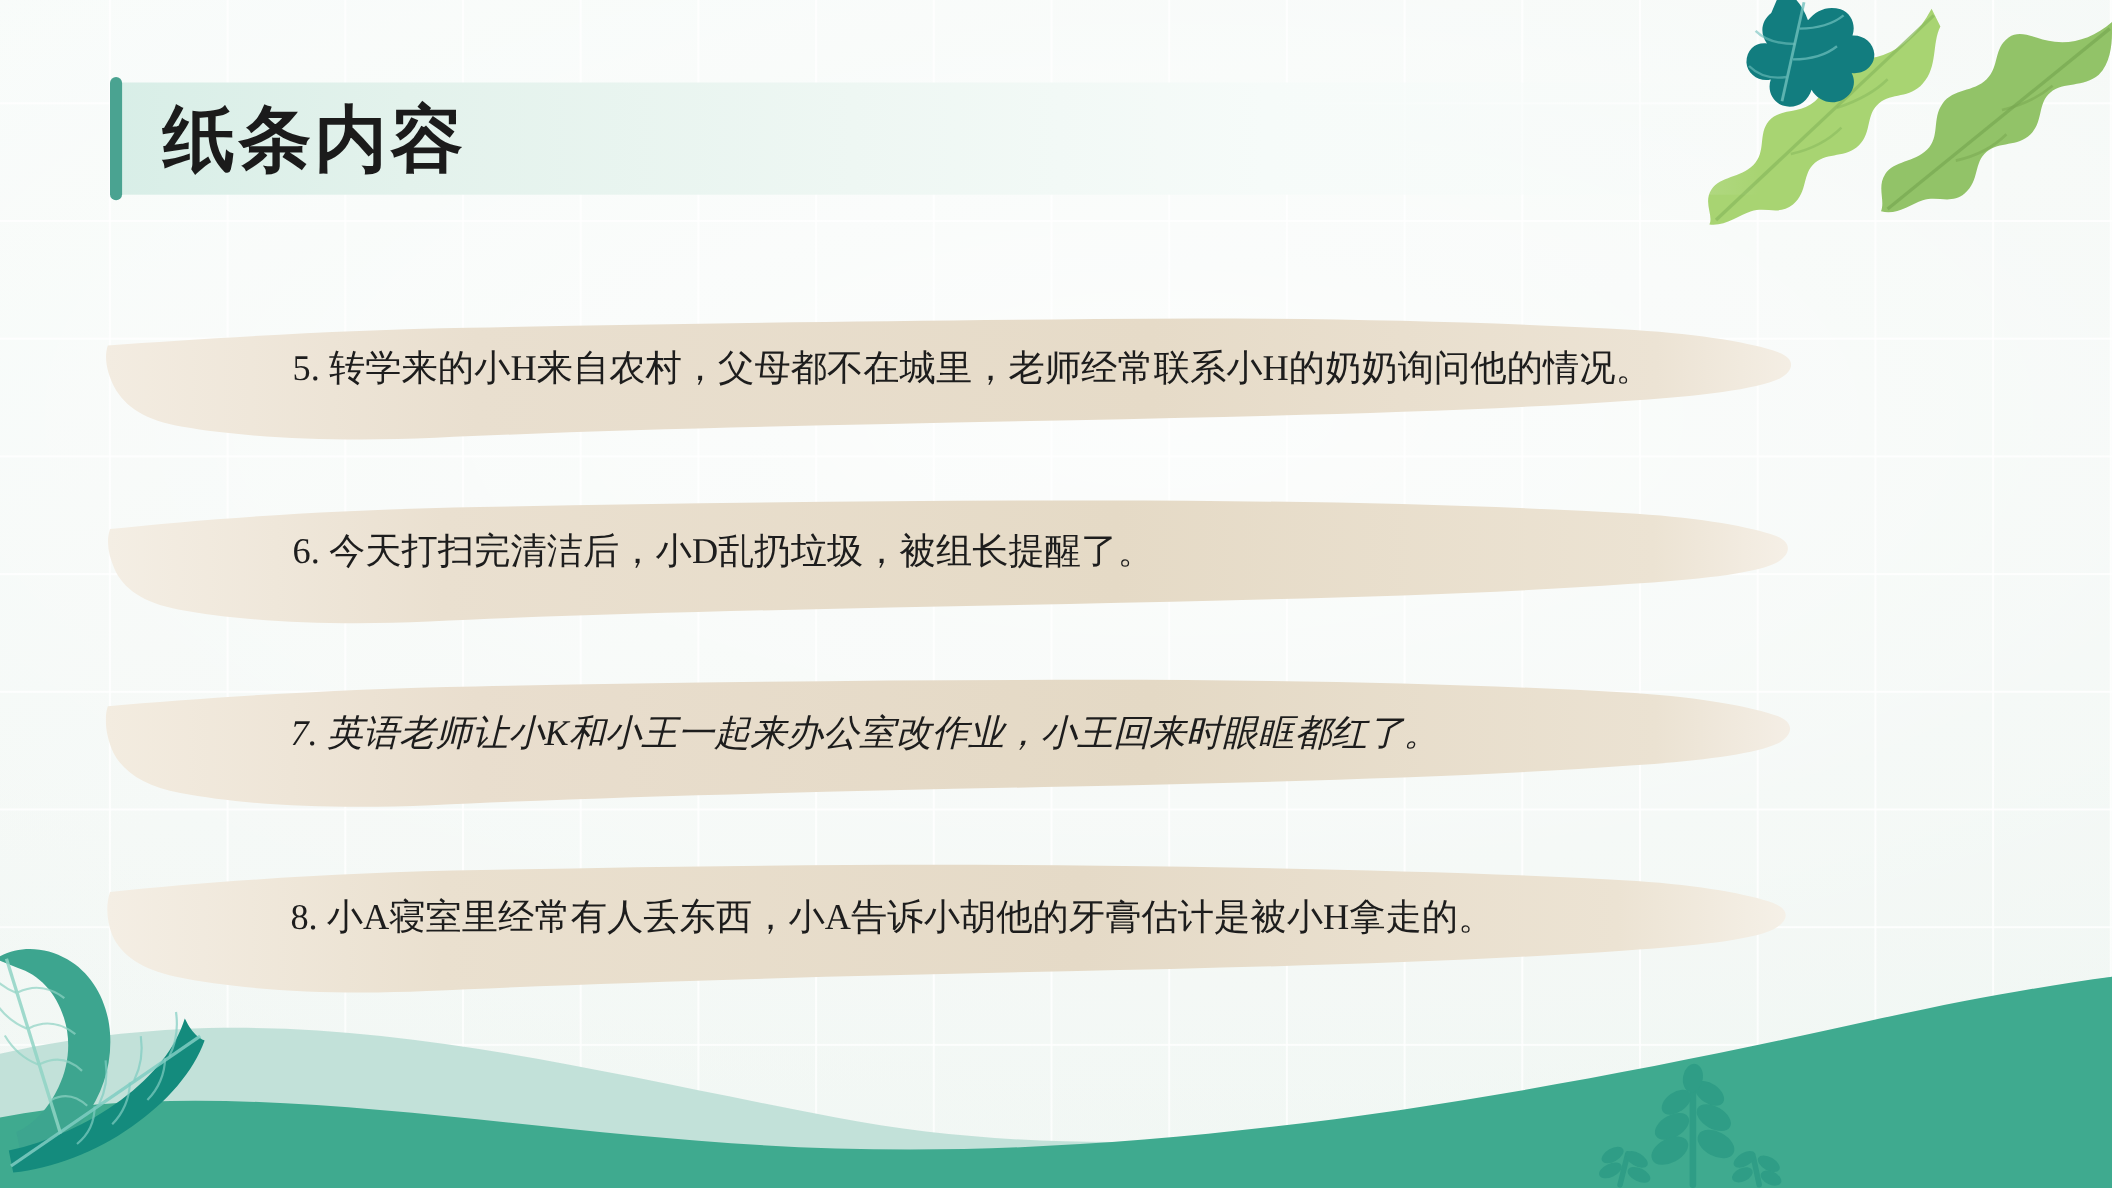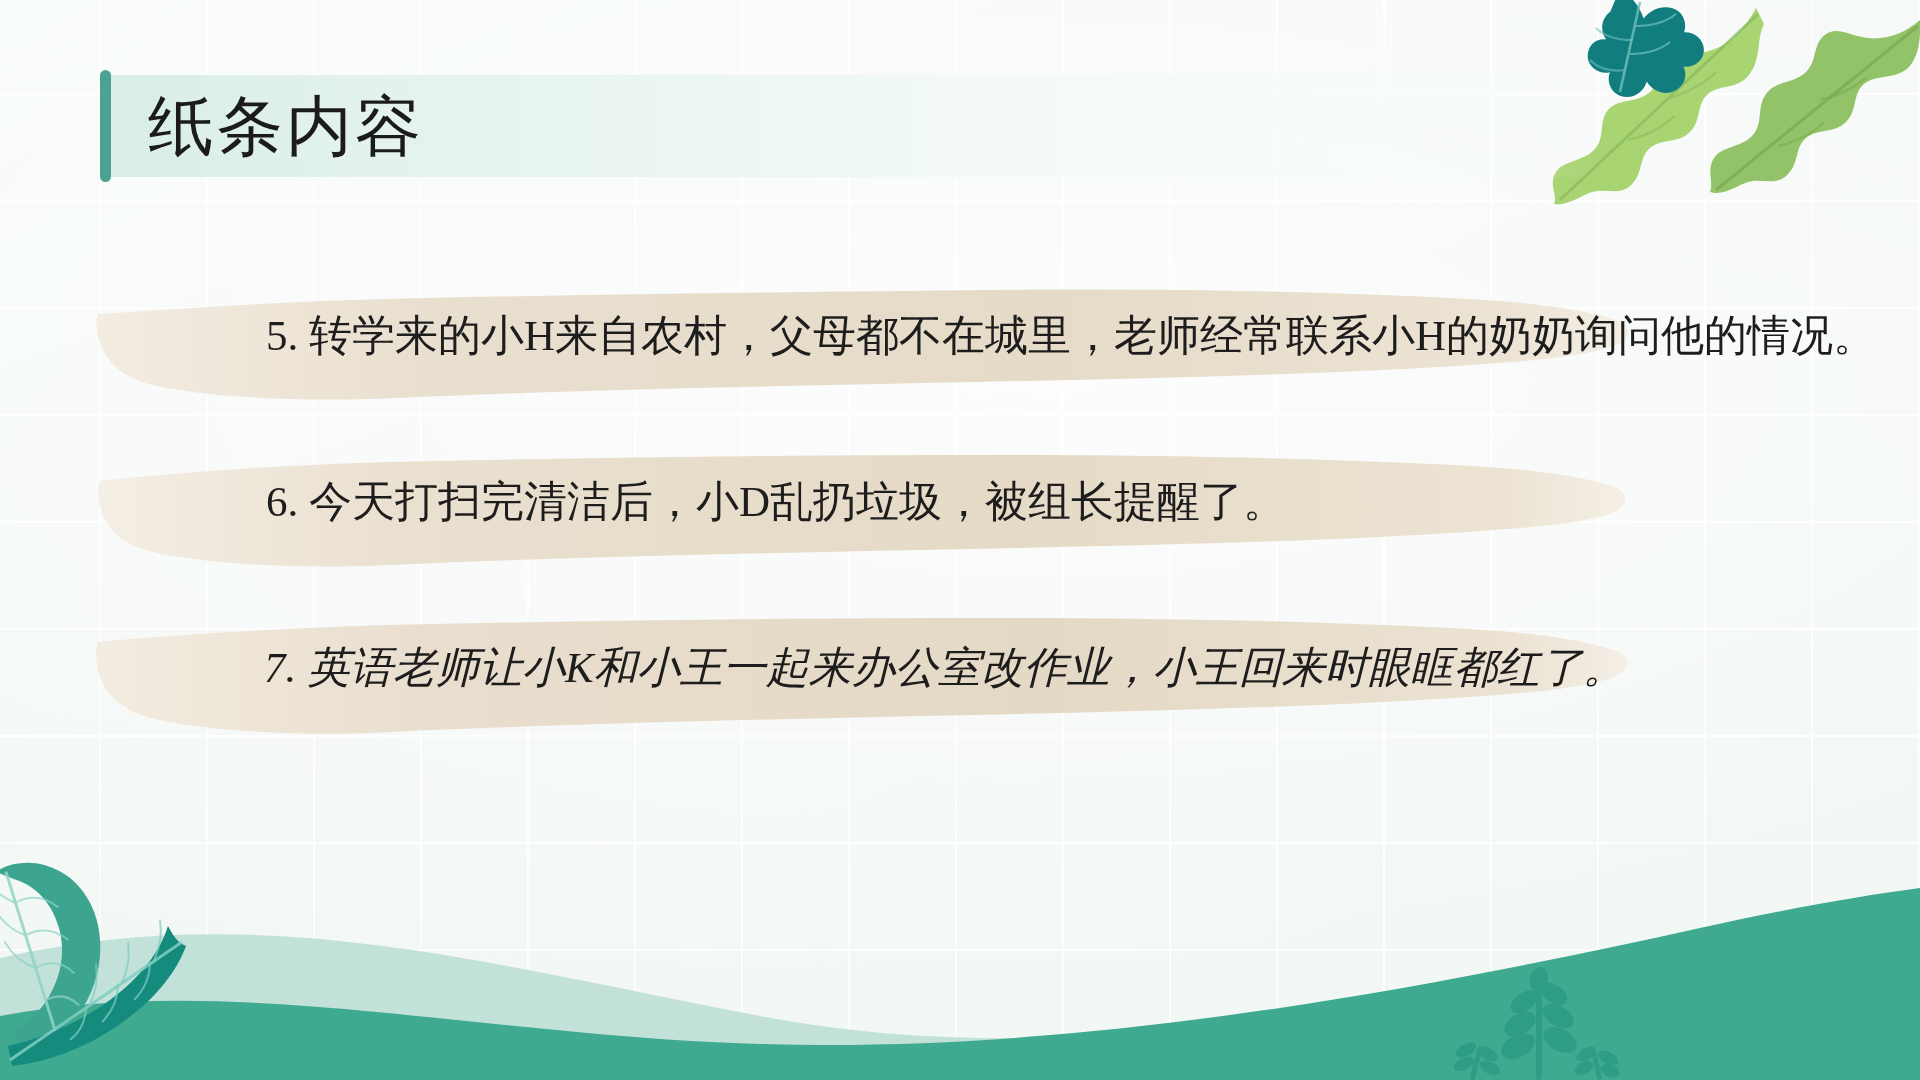--- a/index.html
+++ b/index.html
@@ -83,21 +83,21 @@
     width: 11px;
     height: 112px;
     background: #4aa391;
     border-radius: 6px;
   }
   .title-text {
     position: absolute;
     left: 148px;
     top: 82px;
     font-size: 66px;
-    font-weight: normal;
+    font-weight: bold;
     letter-spacing: 3px;
     color: #1b1b1b;
     font-family: "Liberation Serif", "DejaVu Serif", serif;
     white-space: nowrap;
   }
 
   
   .note-row {
     position: absolute;
     left: 96px;
@@ -108,21 +108,21 @@
     position: absolute;
     inset: 0;
     width: 100%;
     height: 100%;
   }
   .note-text {
     position: absolute;
     left: 168px;
     top: 50%;
     transform: translateY(-50%);
-    font-size: 43px;
+    font-size: 33px;
     line-height: 1.35;
     color: #1d1d1d;
     white-space: nowrap;
     font-family: "Liberation Serif", "DejaVu Serif", serif;
   }
   .note-row[data-row="0"] { top: 286px; }
   .note-row[data-row="1"] { top: 451px; }
   .note-row[data-row="2"] { top: 616px; }
   .note-row[data-row="3"] { top: 783px; }
 
@@ -293,14 +293,32 @@
         </linearGradient>
       </defs>
       <path d="M2,26 C94,18 214,10 336,8 C526,4 706,2 902,2 C1082,2 1252,6 1390,14
                C1452,18 1498,27 1520,35 C1538,42 1532,54 1520,60 C1498,70 1448,76 1386,80
                C1248,90 1068,95 878,99 C678,103 464,108 296,116 C208,120 126,116 68,105
                C36,99 16,86 7,68 C1,55 -2,38 2,26 Z" fill="url(#bg2)"></path>
     </svg>
     <div class="note-text">7. 英语老师让小K和小王一起来办公室改作业，小王回来时眼眶都红了。</div>
   </div>
 
+  <div class="note-row" data-row="3">
+    <svg class="brush" viewBox="0 0 1740 120" preserveAspectRatio="none">
+      <defs>
+        <linearGradient id="bg3" x1="0" y1="0" x2="1" y2="0">
+          <stop offset="0%" stop-color="#f4eee4"></stop>
+          <stop offset="20%" stop-color="#eae0cf"></stop>
+          <stop offset="58%" stop-color="#e5dac7"></stop>
+          <stop offset="90%" stop-color="#ece3d3"></stop>
+          <stop offset="100%" stop-color="#f5f0e7"></stop>
+        </linearGradient>
+      </defs>
+      <path d="M4,28 C98,18 218,10 342,8 C532,4 712,2 906,4 C1086,6 1256,10 1392,18
+               C1450,22 1494,30 1516,38 C1534,45 1528,56 1516,62 C1494,72 1444,77 1382,81
+               C1244,91 1064,96 874,100 C674,104 460,110 292,118 C204,122 122,117 64,105
+               C32,98 14,85 6,67 C1,54 0,40 4,28 Z" fill="url(#bg3)"></path>
+    </svg>
+    <div class="note-text">8. 小A寝室里经常有人丢东西，小A告诉小胡他的牙膏估计是被小H拿走的。</div>
+  </div>
 
 </div>
 
 </body></html>

